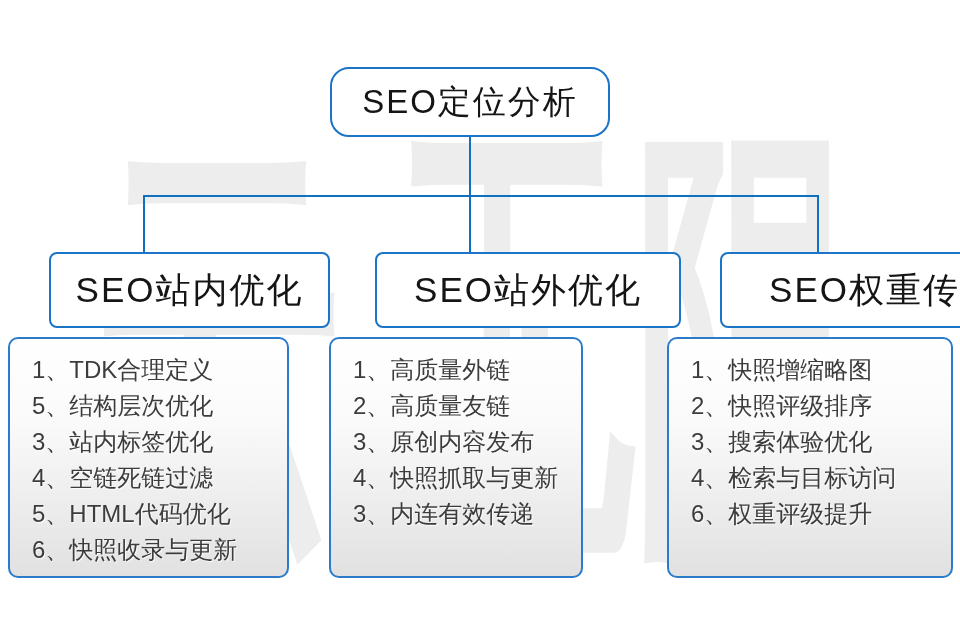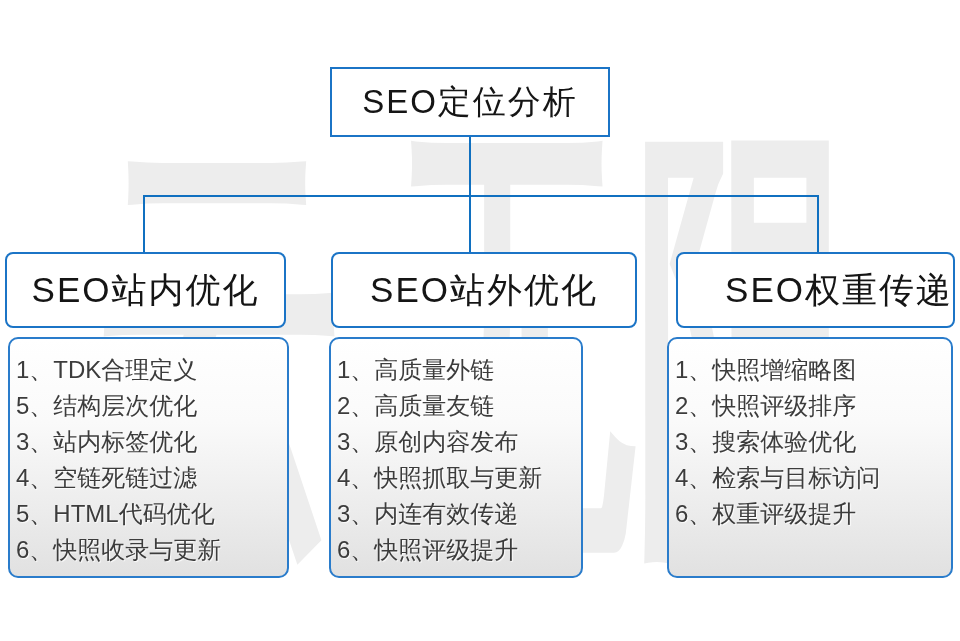--- a/index.html
+++ b/index.html
@@ -15,40 +15,40 @@
   }
   .wm-0{left:95px;transform:scaleX(0.56);}
   .wm-1{left:383px;transform:scaleX(0.56);}
   .wm-2{left:635px;transform:scaleX(0.50);}
   
   .connectors{position:absolute;left:0;top:0;z-index:1;}
   .connectors line{stroke:#1070c0;stroke-width:2;}
   
   .root-box{
     position:absolute;left:330px;top:67px;width:280px;height:70px;z-index:2;
-    background:#ffffff;border:2px solid #1b74c6;border-radius:0;box-sizing:border-box;
+    background:#ffffff;border:2px solid #1b74c6;border-radius:19px;box-sizing:border-box;
     display:flex;align-items:center;justify-content:center;
   }
   .root-label{font-size:33px;color:#151515;letter-spacing:2px;white-space:nowrap;}
   
   .head-box{
     position:absolute;top:252px;height:76px;z-index:2;background:#ffffff;
     border:2px solid #1b74c6;border-radius:8px;box-sizing:border-box;
-    display:flex;align-items:center;justify-content:center;
+    display:flex;align-items:center;justify-content:center;margin-left:44px;
   }
   .head-label{font-size:35px;color:#151515;letter-spacing:2px;white-space:nowrap;}
   .head-0{left:5px;width:281px;}
   .head-1{left:331px;width:306px;}
   .head-2{left:676px;width:279px;justify-content:flex-end;}
   
   .list-box{
     position:absolute;top:337px;height:241px;z-index:2;box-sizing:border-box;
     border:2px solid #2a7ccb;border-radius:10px;
     background:linear-gradient(180deg,#ffffff 0%,#fafafa 35%,#ececec 72%,#e1e1e1 100%);
-    padding:13px 8px 0 6px;
+    padding:13px 8px 0 22px;
   }
   .list-0{left:8px;width:281px;}
   .list-1{left:329px;width:254px;}
   .list-2{left:667px;width:286px;}
   .li{
     height:36px;line-height:36px;font-size:24px;color:#3c3c3c;white-space:nowrap;
     text-shadow:1px 1px 1px rgba(255,255,255,0.9);
   }
 </style>
 </head>
@@ -88,21 +88,20 @@
 
   <div class="head-box head-1">
     <span class="head-label">SEO站外优化</span>
   </div>
   <div class="list-box list-1">
     <div class="li">1、高质量外链</div>
     <div class="li">2、高质量友链</div>
     <div class="li">3、原创内容发布</div>
     <div class="li">4、快照抓取与更新</div>
     <div class="li">3、内连有效传递</div>
-    <div class="li">6、快照评级提升</div>
   </div>
 
   <div class="head-box head-2">
     <span class="head-label">SEO权重传递</span>
   </div>
   <div class="list-box list-2">
     <div class="li">1、快照增缩略图</div>
     <div class="li">2、快照评级排序</div>
     <div class="li">3、搜索体验优化</div>
     <div class="li">4、检索与目标访问</div>

